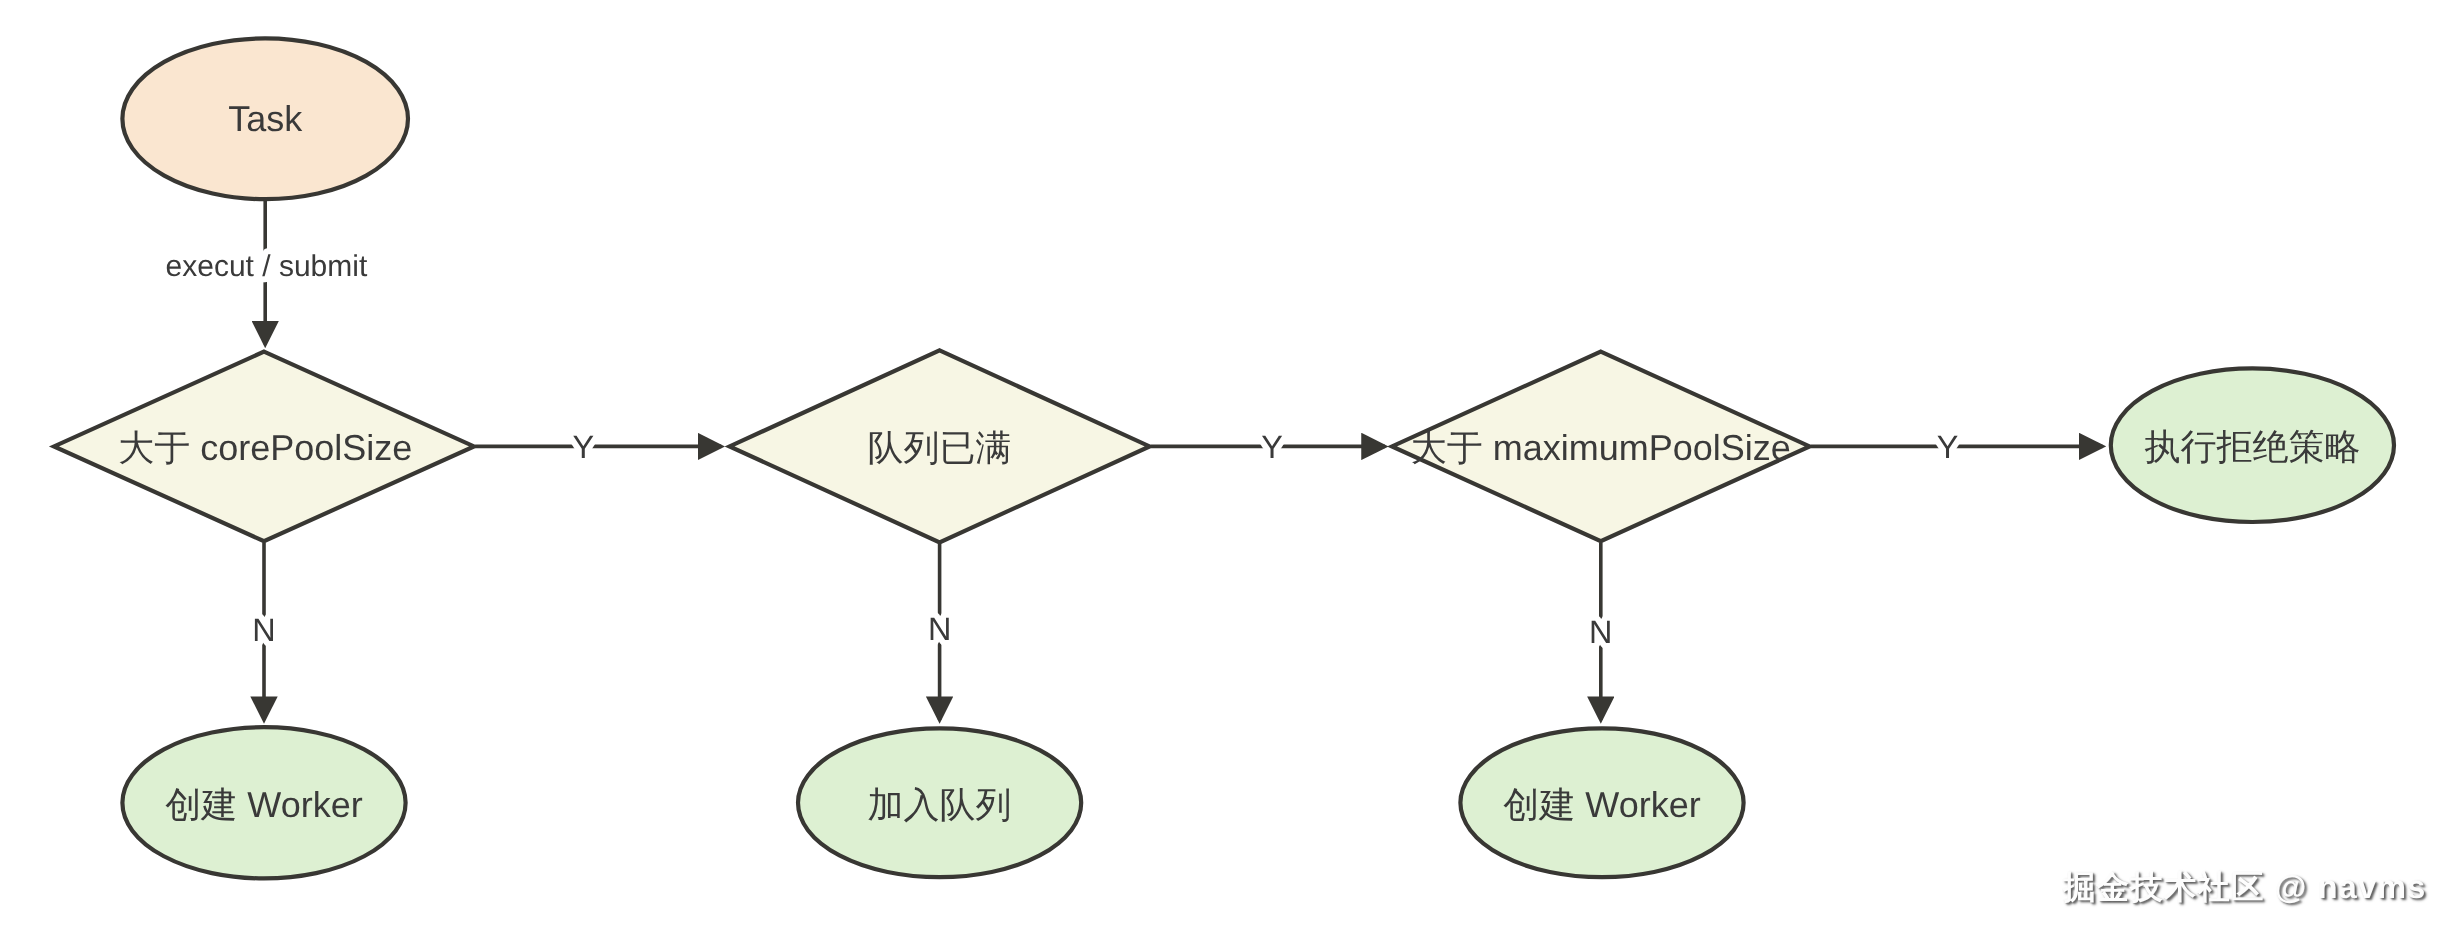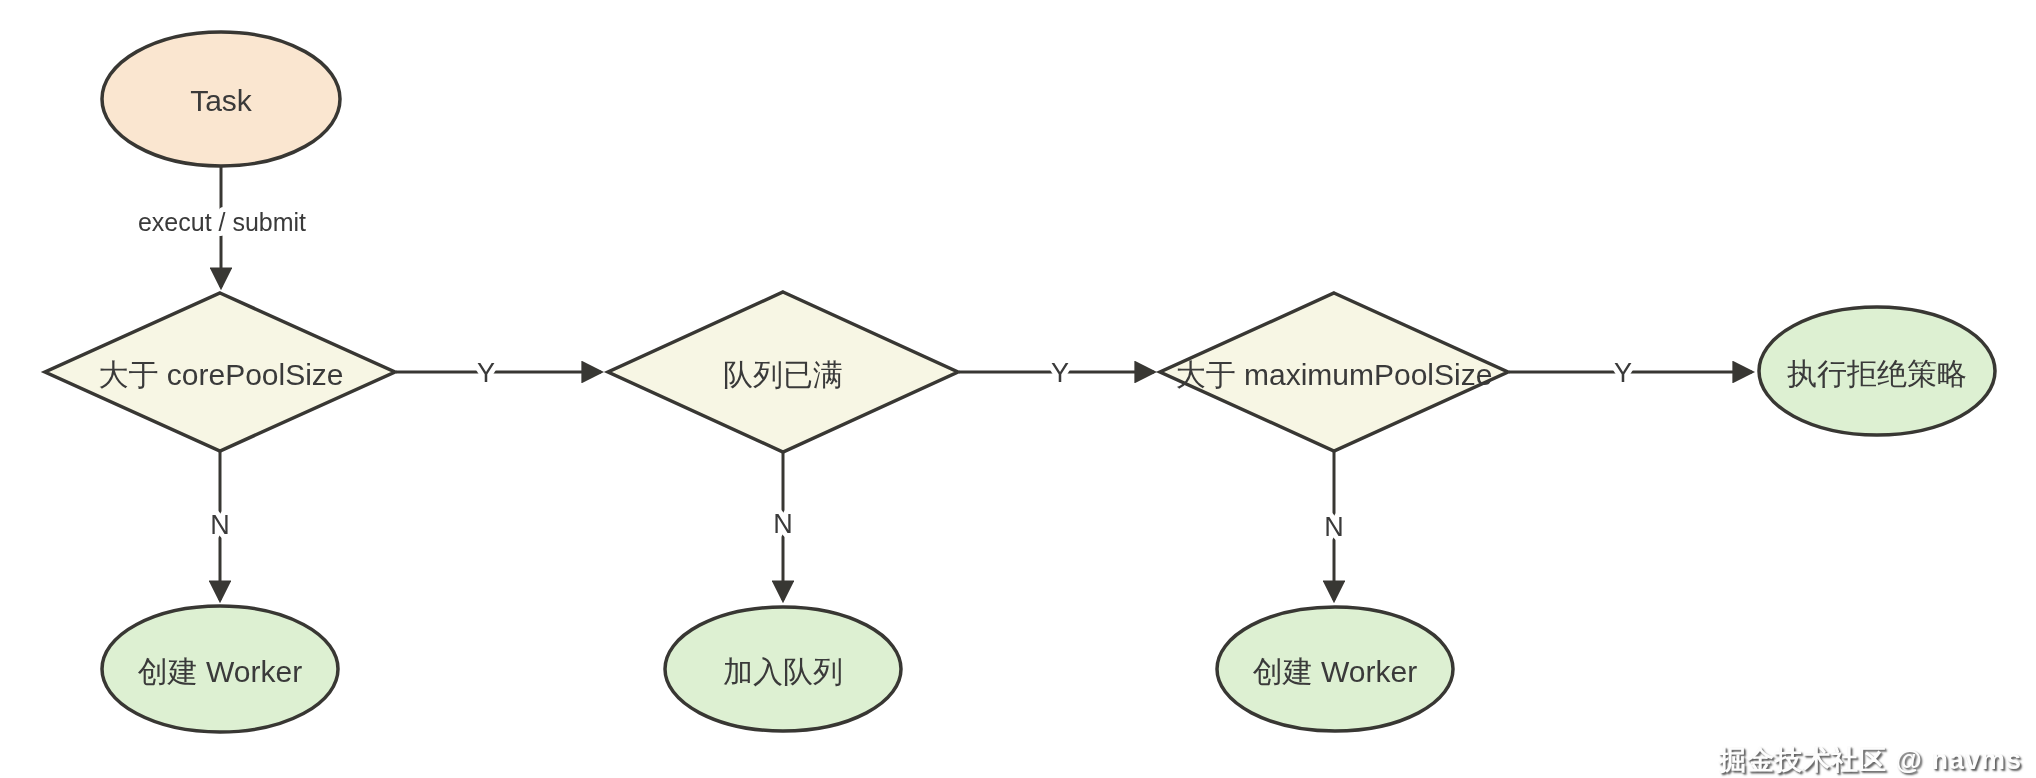--- a/index.html
+++ b/index.html
@@ -41,21 +41,21 @@
     stroke: #ffffff;
     stroke-width: 10px;
     stroke-linejoin: round;
   }
   .edge-label.small {
     font-size: 25px;
   }
   .watermark {
     position: absolute;
     right: 14px;
-    bottom: 0;
+    bottom: 21px;
     font-size: 27px;
     font-weight: bold;
     color: #fdfdfd;
     text-shadow: 2px 2px 2px rgba(85, 85, 85, 0.9),
                  1px 1px 1px rgba(120, 120, 120, 0.55);
     letter-spacing: 1px;
     margin-left: 26px;
   }
 </style>
 </head>

